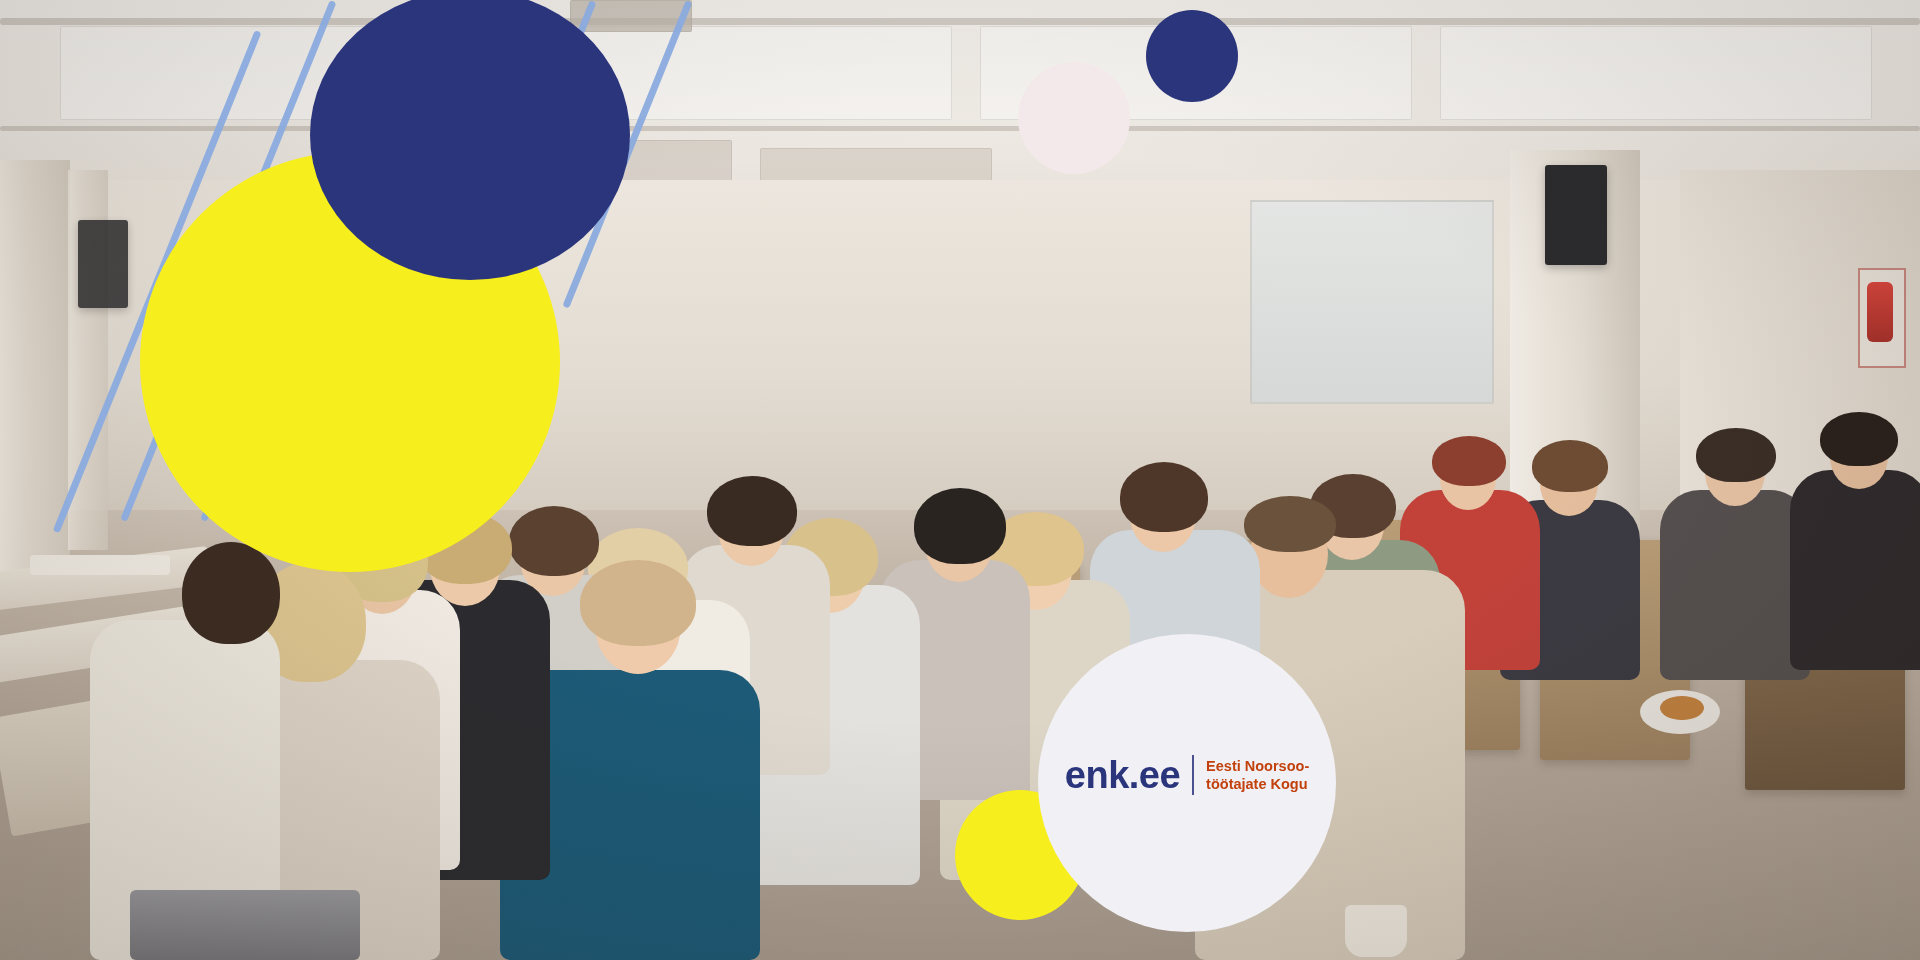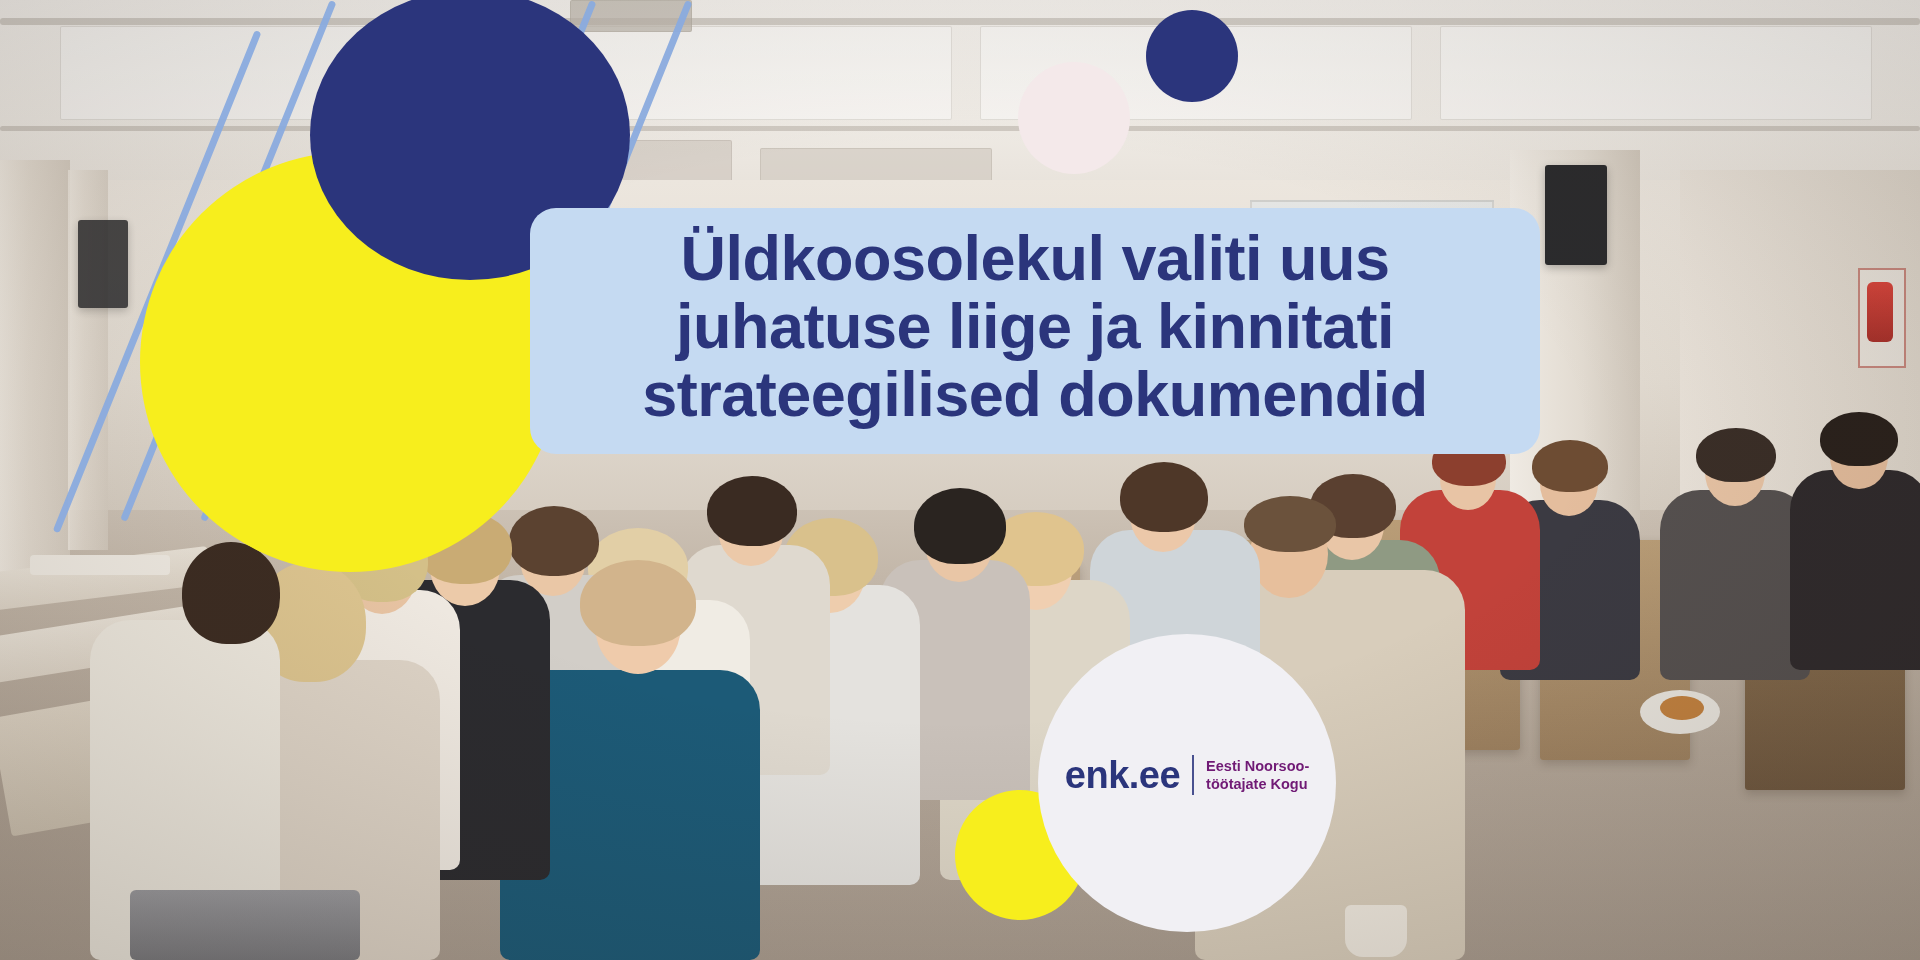--- a/index.html
+++ b/index.html
@@ -174,21 +174,21 @@
     font-size: 38px;
     letter-spacing: -0.5px;
   }
   .logo-rule {
     width: 2px;
     height: 40px;
     background: #2b357c;
     opacity: 0.85;
   }
   .logo-sub {
-    color: #701a75;
+    color: #c2410c;
     font-size: 14.5px;
     font-weight: bold;
     line-height: 1.25;
     white-space: pre-line;
   }
 </style>
 </head>
 <body>
 
 <div id="stage">
@@ -340,23 +340,20 @@
     <div class="dline" style="left:590px;top:0px;height:470px;"></div>
     <div class="dline" style="left:686px;top:0px;height:330px;"></div>
   </div>
 
   <div class="shape circle" style="left:140px;top:152px;width:420px;height:420px;background:#f7ee1d;"></div>
   <div class="shape circle" style="left:310px;top:-10px;width:320px;height:290px;background:#2b357c;"></div>
   <div class="shape circle" style="left:1146px;top:10px;width:92px;height:92px;background:#2b357c;"></div>
   <div class="shape circle" style="left:1018px;top:62px;width:112px;height:112px;background:#f4e9ea;"></div>
   <div class="shape circle" style="left:955px;top:790px;width:130px;height:130px;background:#f7ee1d;"></div>
 
-  <div class="title-card">
-    <p class="title-text">Üldkoosolekul valiti uus juhatuse liige ja kinnitati strateegilised dokumendid</p>
-  </div>
 
   <div class="logo-badge">
     <div class="logo-inner">
       <span class="logo-word">enk.ee</span>
       <span class="logo-rule"></span>
       <span class="logo-sub">Eesti Noorsoo-
 töötajate Kogu</span>
     </div>
   </div>
 

